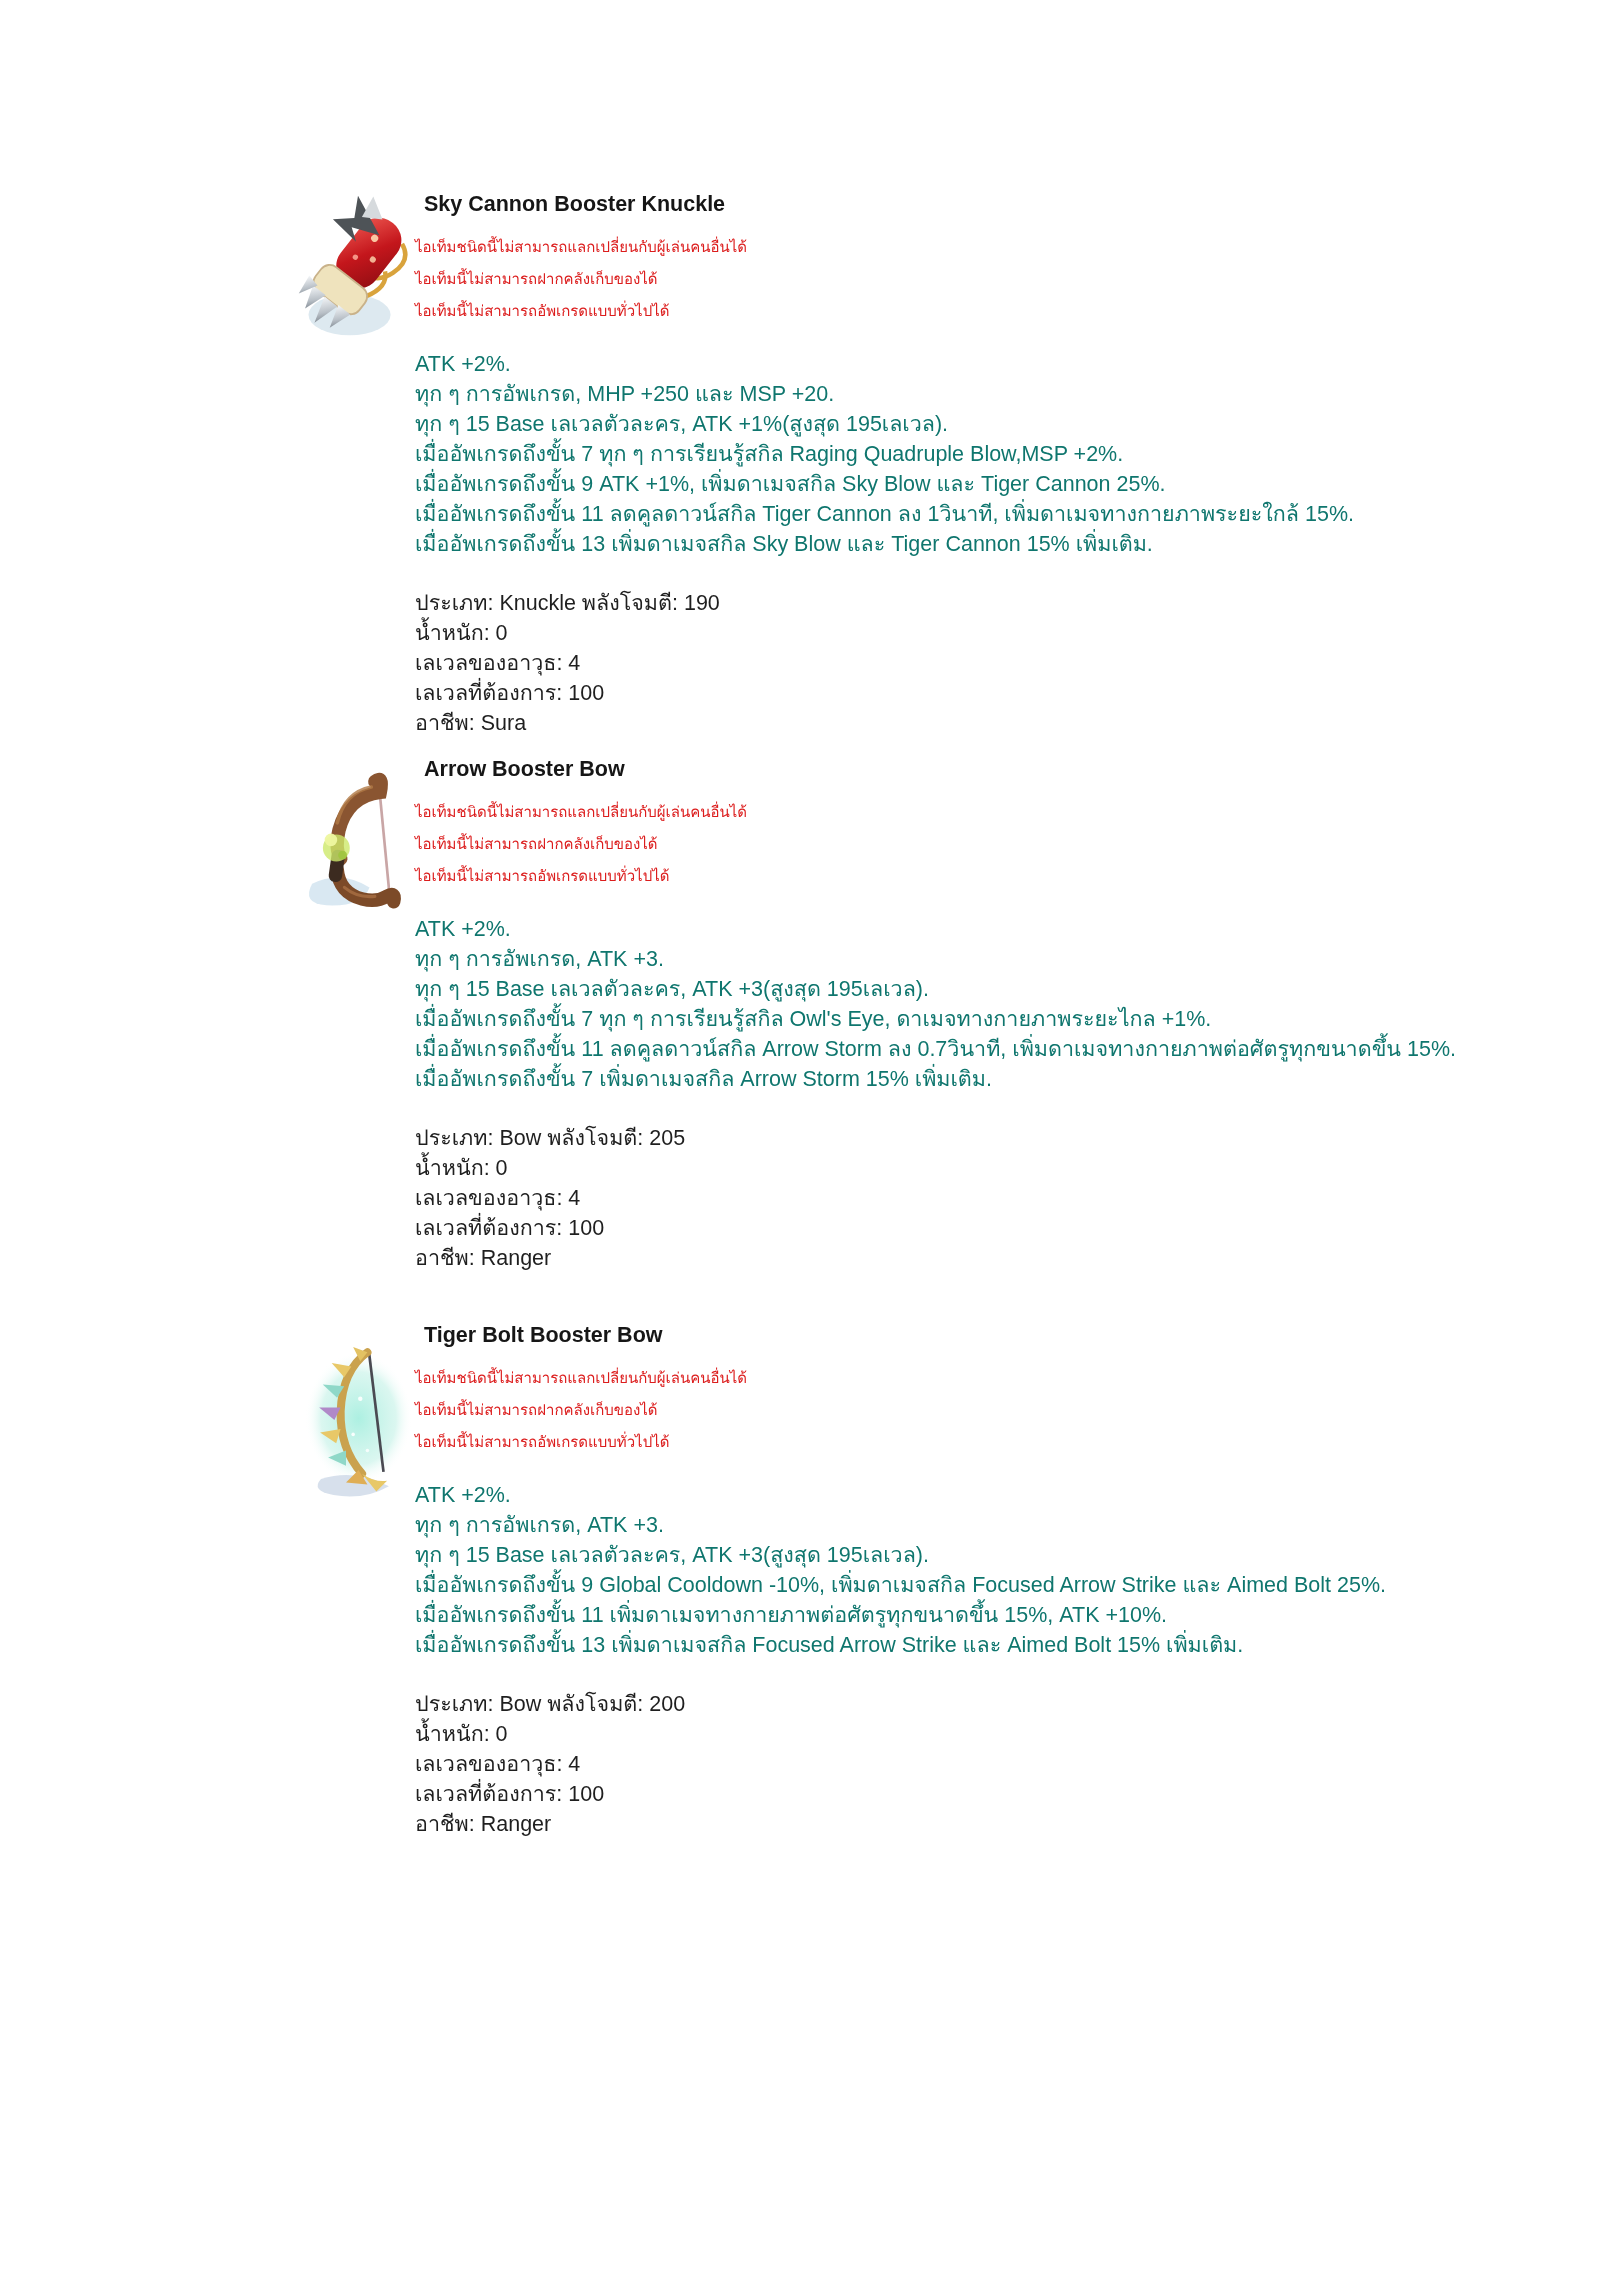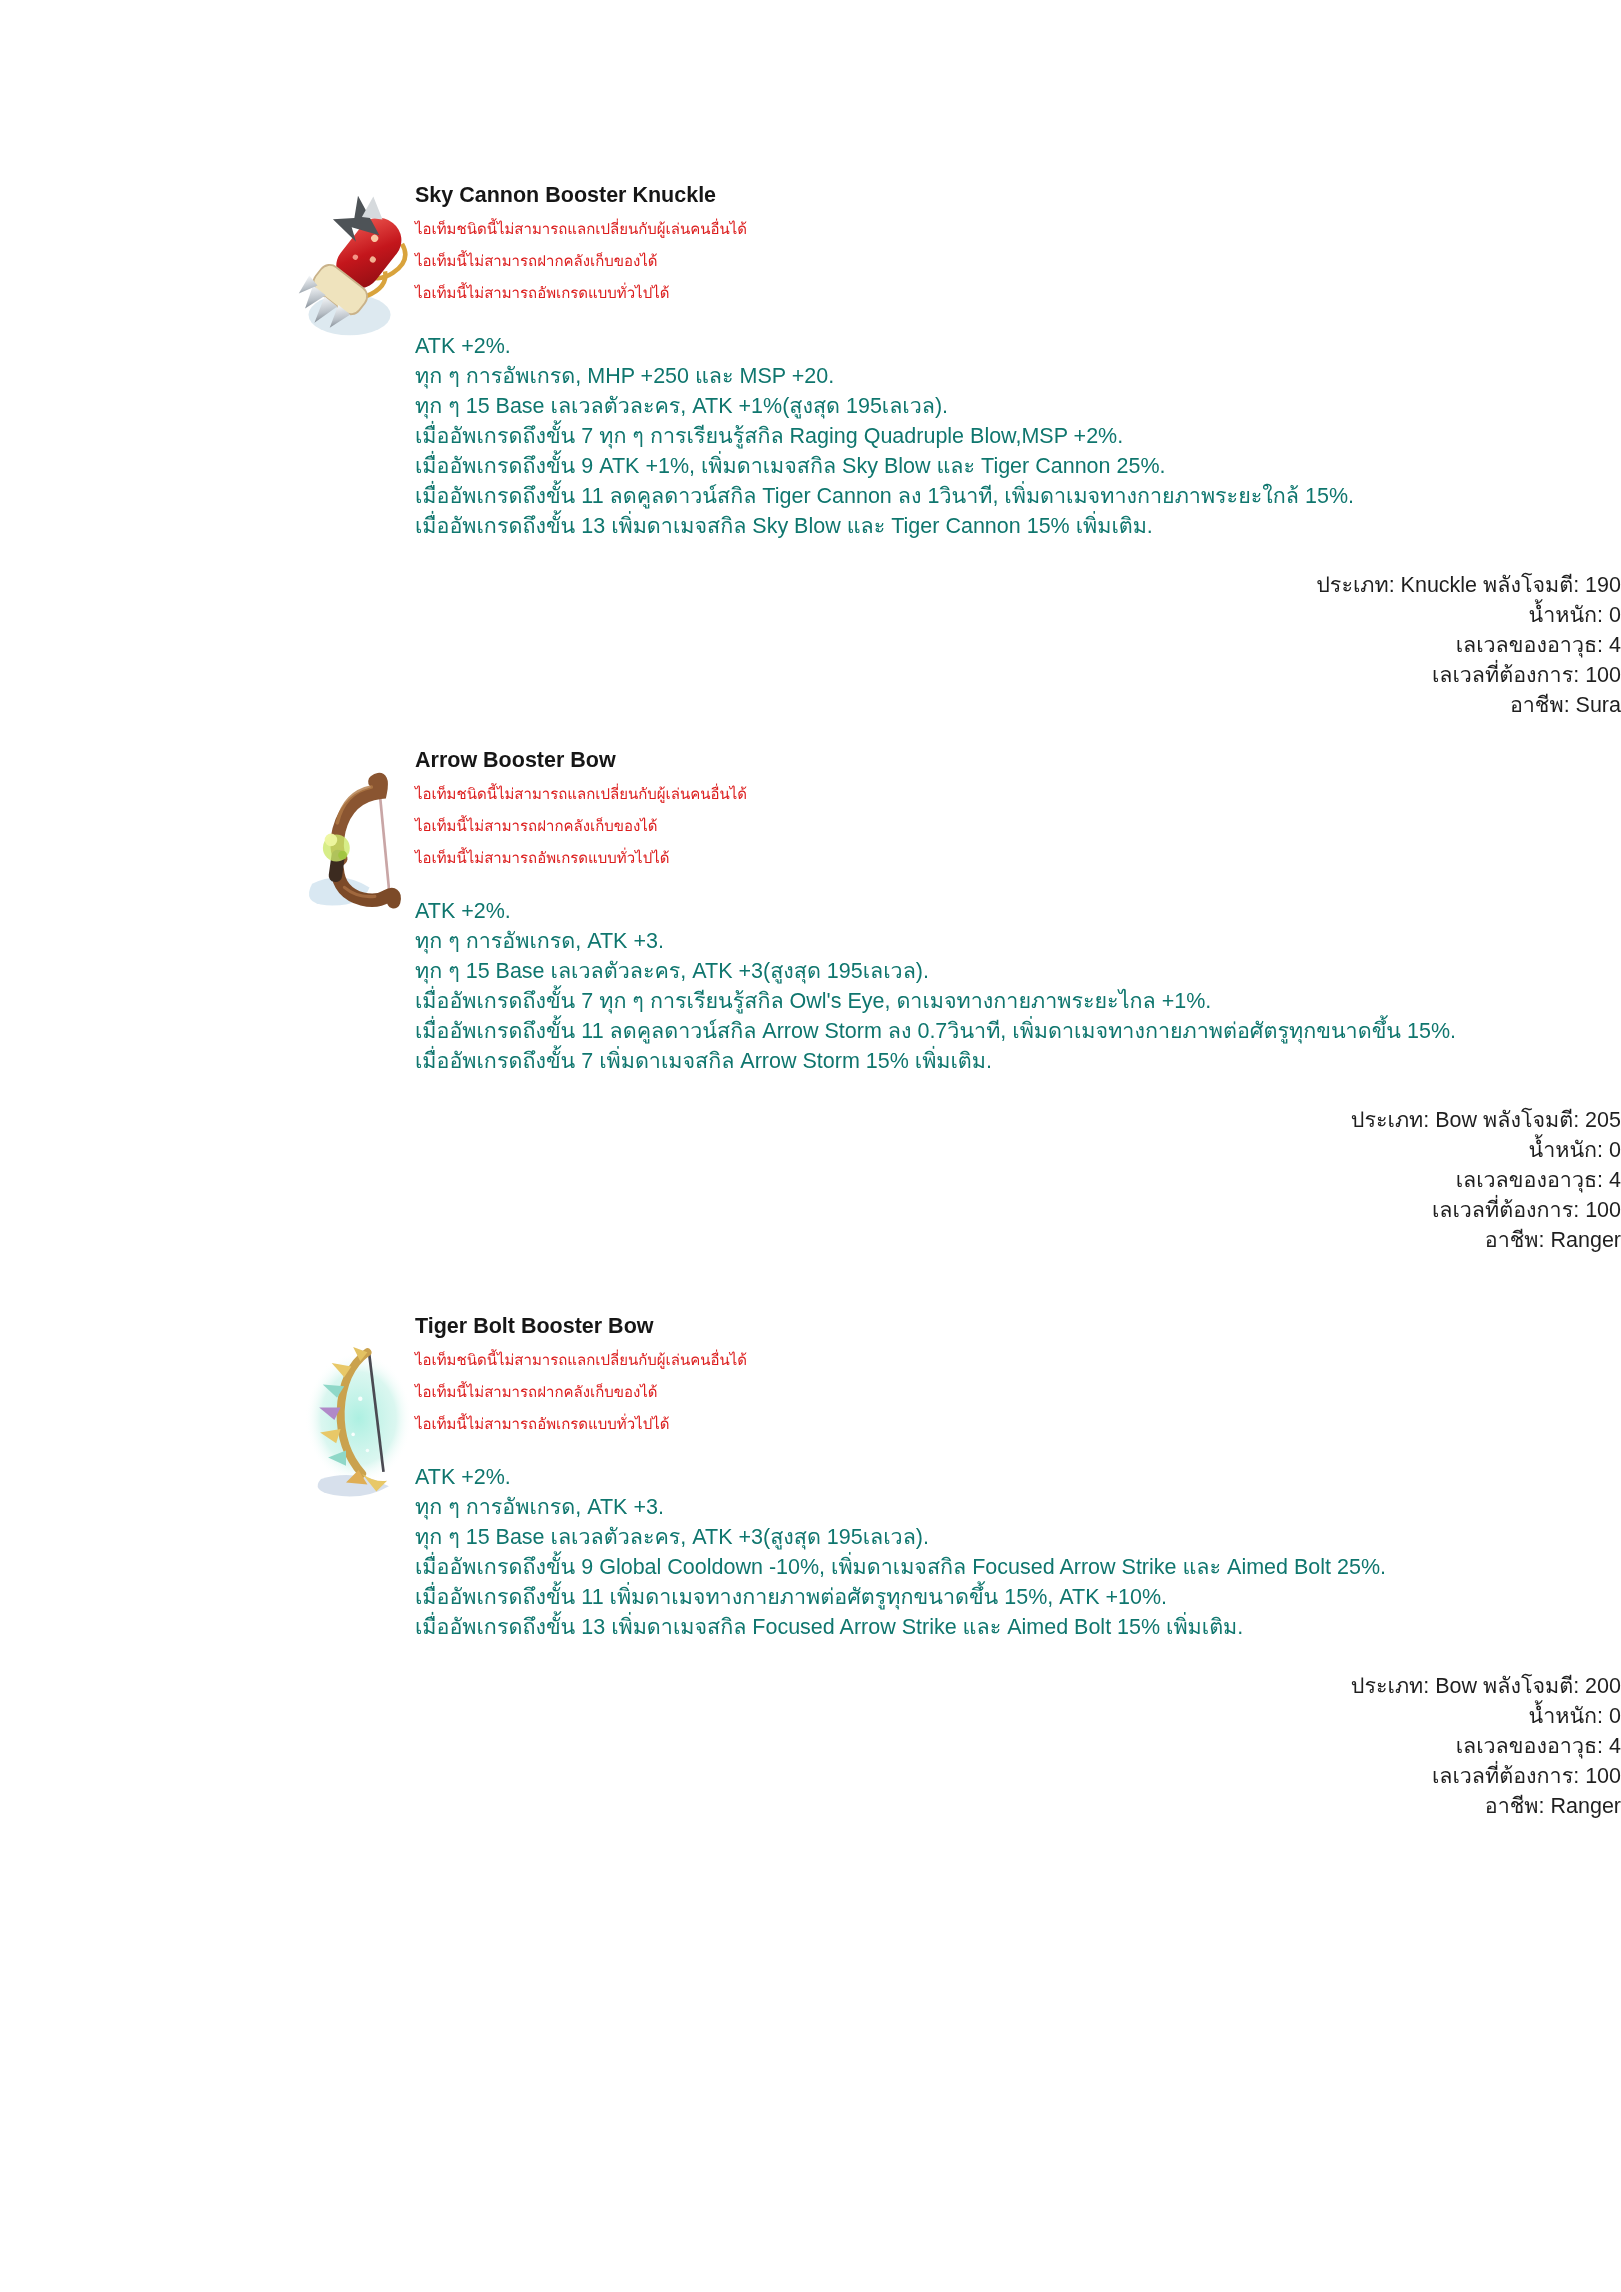--- a/index.html
+++ b/index.html
@@ -8,27 +8,27 @@
     background: #ffffff;
     overflow: hidden;
     font-family: "Liberation Sans", "DejaVu Sans", sans-serif;
     color: #1f1f1f;
   }
   .page { position: relative; width: 1621px; height: 2293px; background:#fff; }
   .item { position: absolute; left: 0; width: 100%; }
   .icon-wrap { position: absolute; left: 296px; }
   .content { margin-left: 415px; }
   .title {
-    margin: 0; font-size: 21.5px; font-weight: bold;
+    margin: 9px; font-size: 21.5px; font-weight: bold;
     line-height: 36px; color: #161616; white-space: nowrap;
   }
   p { margin: 0; white-space: nowrap; }
   .red-line { color: #dc1d1d; font-size: 15px; line-height: 32px; }
   .stat-line { font-size: 21.5px; line-height: 30px; color: #0f766e; }
-  .info-line { font-size: 21.5px; line-height: 30px; color: #1f1f1f; text-align: right; }
+  .info-line { font-size: 21.5px; line-height: 30px; color: #1f1f1f; }
   .gap-a { height: 21.5px; }
   .gap-b { height: 29px; }
   svg { overflow: visible; display: block; }
 </style>
 </head>
 <body>
 
 <div class="page">
 
   <section class="item" style="top:177px">

